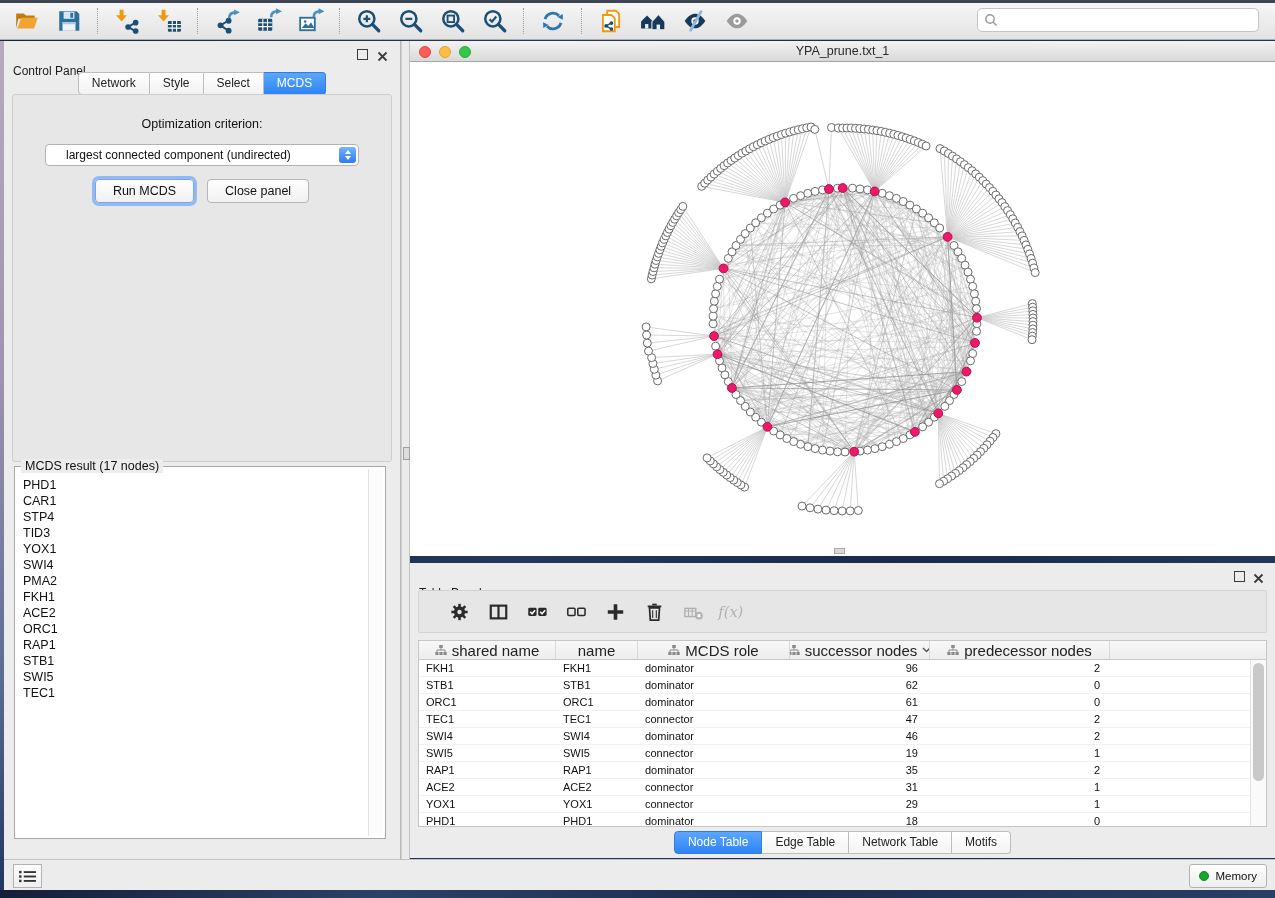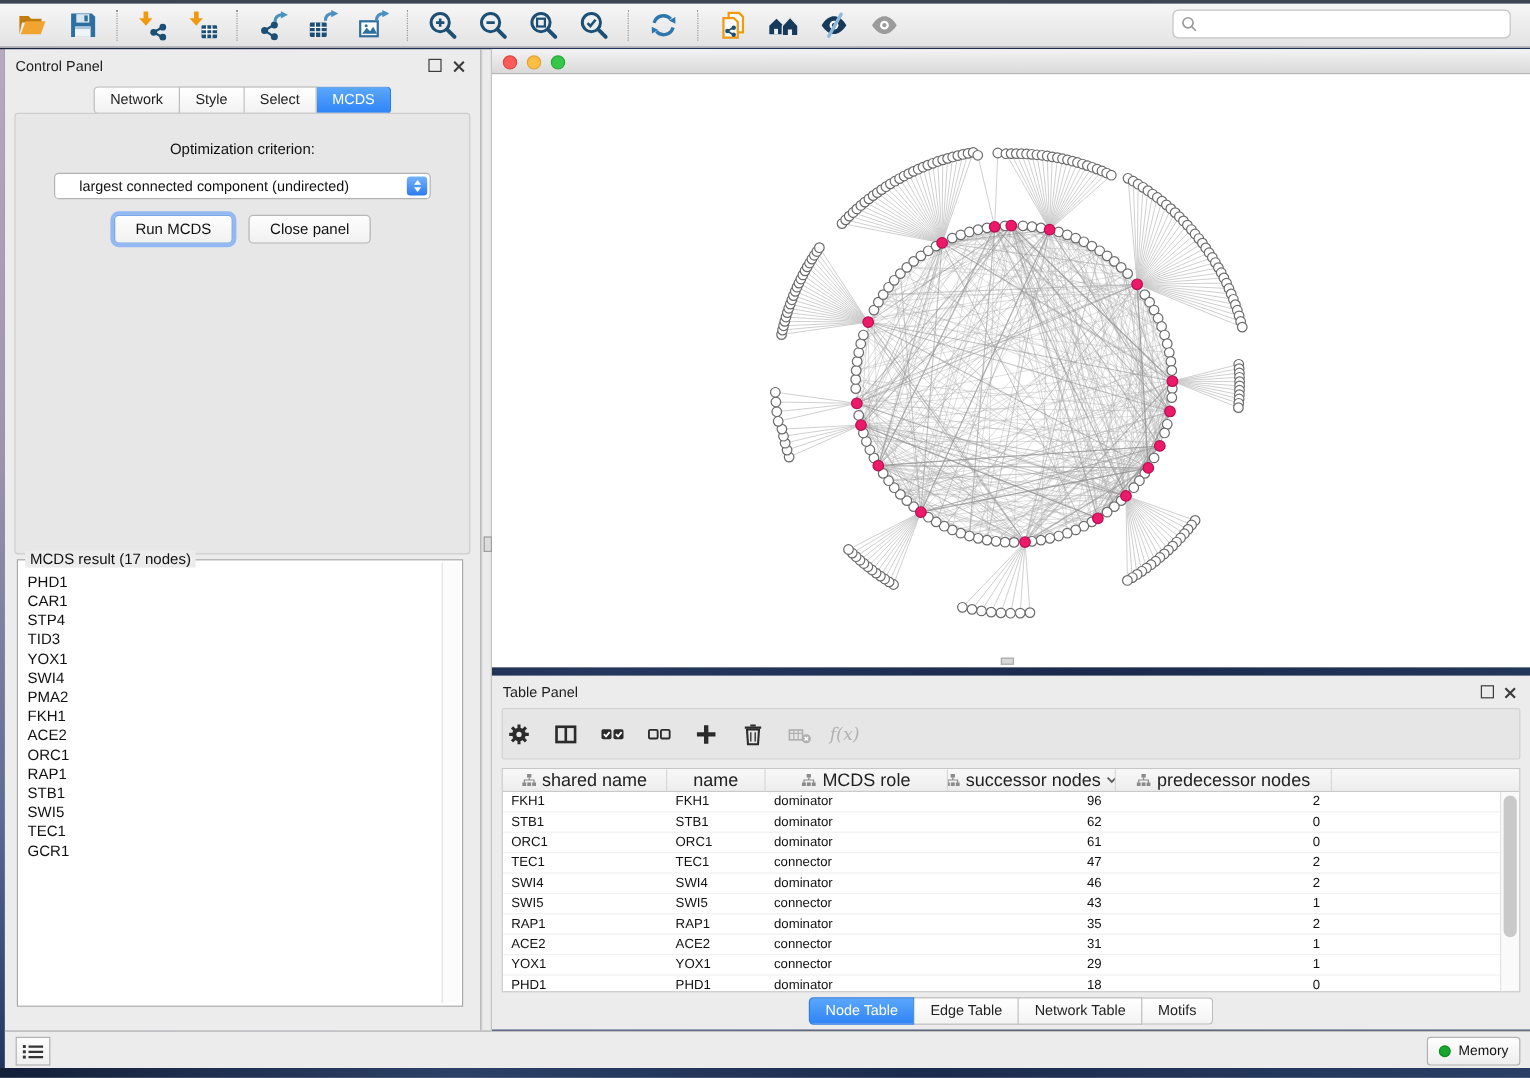--- a/index.html
+++ b/index.html
@@ -23,21 +23,21 @@
   .tb-btn{width:42px;height:32px;display:flex;align-items:center;justify-content:center;border-radius:4px}
   .tb-btn svg{width:26px;height:26px}
   .tb-sep{width:1px;height:26px;border-left:1px dotted #9a9a9a;margin:0 7px}
   .searchbox{position:absolute;right:16px;top:5px;width:282px;height:24px;background:#fff;
     border:1px solid #c4c4c4;border-radius:5px;display:flex;align-items:center;padding-left:6px;box-sizing:border-box}
   .searchbox input{border:none;outline:none;flex:1;font-size:12px;font-family:"Liberation Sans",sans-serif;background:transparent}
 
   
   .cp{position:absolute;left:4px;top:41px;width:397px;bottom:39px;background:#ececec;border-right:1px solid #b9b9b9;box-sizing:border-box}
   .panel-head{position:relative;height:26px}
-  .panel-title{position:absolute;left:9px;top:7px;font-size:12px;color:#1d1d1d}
+  .panel-title{position:absolute;left:9px;top:23px;font-size:12px;color:#1d1d1d}
   .panel-float{position:absolute;width:9px;height:9px;border:1.5px solid #3c3c3c;top:8px}
   .panel-close{position:absolute;width:11px;height:11px;top:7px}
   .cp .panel-float{right:32px}.cp .panel-close{right:12px}
   .cp-tabs{position:absolute;left:0;right:0;top:31px;display:flex;justify-content:center}
   .cp-tab{font-size:12px;padding:3px 13px 4px;background:linear-gradient(#ffffff,#f2f2f2);
     border:1px solid #bdbdbd;border-left-width:0;color:#222}
   .cp-tab:first-child{border-left-width:1px;border-radius:4px 0 0 4px}
   .cp-tab:last-child{border-radius:0 4px 4px 0}
   .cp-tab.active{background:linear-gradient(#5aa7fd,#2f84f6);color:#fff;border-color:#2f7de2}
   .cp-content{position:absolute;left:8px;right:8px;top:53px;height:366px;background:#e7e7e7;
@@ -74,21 +74,21 @@
   .t-yellow{left:29px;background:#fdbe41;border:1px solid #dfa23a}
   .t-green{left:49px;background:#34c84a;border:1px solid #2ca73c}
   .net-title{position:absolute;left:0;right:0;top:3px;text-align:center;font-size:12.5px;color:#2a2a2a}
   .net-canvas{position:absolute;left:0;right:0;top:21px;bottom:0;background:#fff}
   .hsplit-handle{position:absolute;left:424px;top:507px;width:11px;height:6px;background:#d8d8d8;border:1px solid #ababab;box-sizing:border-box}
 
   
   .tp{position:absolute;left:410px;top:563px;right:0;height:295px;background:#ececec}
   .tp .panel-float{right:30px}.tp .panel-close{right:11px}
   .tp-toolbar{position:absolute;left:8px;right:8px;top:27px;height:43px;background:#e6e6e6;
-    border:1px solid #d2d2d2;border-radius:2px;display:flex;align-items:center;padding-left:0;box-sizing:border-box}
+    border:1px solid #d2d2d2;border-radius:2px;display:flex;align-items:center;padding-left:27px;box-sizing:border-box}
   .tp-icon{width:26px;height:22px;margin-right:13px;display:flex;align-items:center;justify-content:center}
   .tp-icon svg{height:20px}
   .tbl{position:absolute;left:8px;right:8px;top:77px;height:187px;background:#fff;border:1px solid #c6c6c6;box-sizing:border-box;overflow:hidden}
   .thead{display:flex;height:19px;background:linear-gradient(#f8f8f8,#ededed);border-bottom:1px solid #c9c9c9;box-sizing:border-box}
   .th{display:flex;align-items:center;justify-content:center;gap:5px;font-size:15px;color:#222;
     border-right:1px solid #d8d8d8;box-sizing:border-box;white-space:nowrap;overflow:hidden}
   .th:last-child{border-right:none}
   .tr{display:flex;height:16px;border-bottom:1px solid #f1f1f1;align-items:center}
   .td{font-size:11px;color:#111;box-sizing:border-box;white-space:nowrap;overflow:hidden}
   .td.l{padding-left:7px;text-align:left}
@@ -357,35 +357,35 @@
         <div class="mcds-item">YOX1</div>
         <div class="mcds-item">SWI4</div>
         <div class="mcds-item">PMA2</div>
         <div class="mcds-item">FKH1</div>
         <div class="mcds-item">ACE2</div>
         <div class="mcds-item">ORC1</div>
         <div class="mcds-item">RAP1</div>
         <div class="mcds-item">STB1</div>
         <div class="mcds-item">SWI5</div>
         <div class="mcds-item">TEC1</div>
-        <div class="mcds-item">GCR1</div>
       </div>
     <div class="gb-track"></div>
   </div>
 </div>
 
 <div class="vsplit">
   <div class="vsplit-handle"></div>
 </div>
 
 <div class="netwin">
   <div class="net-titlebar">
     <span class="traffic t-red"></span>
     <span class="traffic t-yellow"></span>
     <span class="traffic t-green"></span>
+    <div class="net-title">YPA_prune.txt_1</div>
   </div>
   <div class="net-canvas">
     <svg id="graph-svg" width="865" height="494" viewBox="0 0 865 494">
         <g>
           <line x1="375.1" y1="140.4" x2="291.7" y2="124.3" stroke="#c7c7c7" stroke-width="0.8" stroke-opacity="0.9"></line>
           <line x1="375.1" y1="140.4" x2="294.7" y2="121.2" stroke="#c7c7c7" stroke-width="0.8" stroke-opacity="0.9"></line>
           <line x1="375.1" y1="140.4" x2="297.7" y2="118.1" stroke="#c7c7c7" stroke-width="0.8" stroke-opacity="0.9"></line>
           <line x1="375.1" y1="140.4" x2="300.9" y2="115.1" stroke="#c7c7c7" stroke-width="0.8" stroke-opacity="0.9"></line>
           <line x1="375.1" y1="140.4" x2="304.1" y2="112.1" stroke="#c7c7c7" stroke-width="0.8" stroke-opacity="0.9"></line>
           <line x1="375.1" y1="140.4" x2="307.4" y2="109.2" stroke="#c7c7c7" stroke-width="0.8" stroke-opacity="0.9"></line>
@@ -1428,21 +1428,21 @@
           <div class="td l" style="width: 137px;">SWI4</div>
           <div class="td l" style="width: 82px;">SWI4</div>
           <div class="td l" style="width: 152px;">dominator</div>
           <div class="td r" style="width: 140px; padding-right: 12px;">46</div>
           <div class="td r" style="width: 180px; padding-right: 10px;">2</div>
         </div>
         <div class="tr">
           <div class="td l" style="width: 137px;">SWI5</div>
           <div class="td l" style="width: 82px;">SWI5</div>
           <div class="td l" style="width: 152px;">connector</div>
-          <div class="td r" style="width: 140px; padding-right: 12px;">43</div>
+          <div class="td r" style="width: 140px; padding-right: 12px;">19</div>
           <div class="td r" style="width: 180px; padding-right: 10px;">1</div>
         </div>
         <div class="tr">
           <div class="td l" style="width: 137px;">RAP1</div>
           <div class="td l" style="width: 82px;">RAP1</div>
           <div class="td l" style="width: 152px;">dominator</div>
           <div class="td r" style="width: 140px; padding-right: 12px;">35</div>
           <div class="td r" style="width: 180px; padding-right: 10px;">2</div>
         </div>
         <div class="tr">

